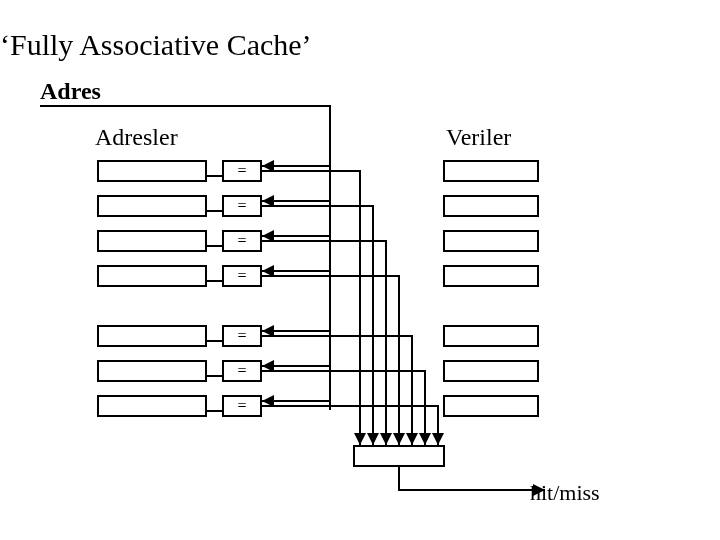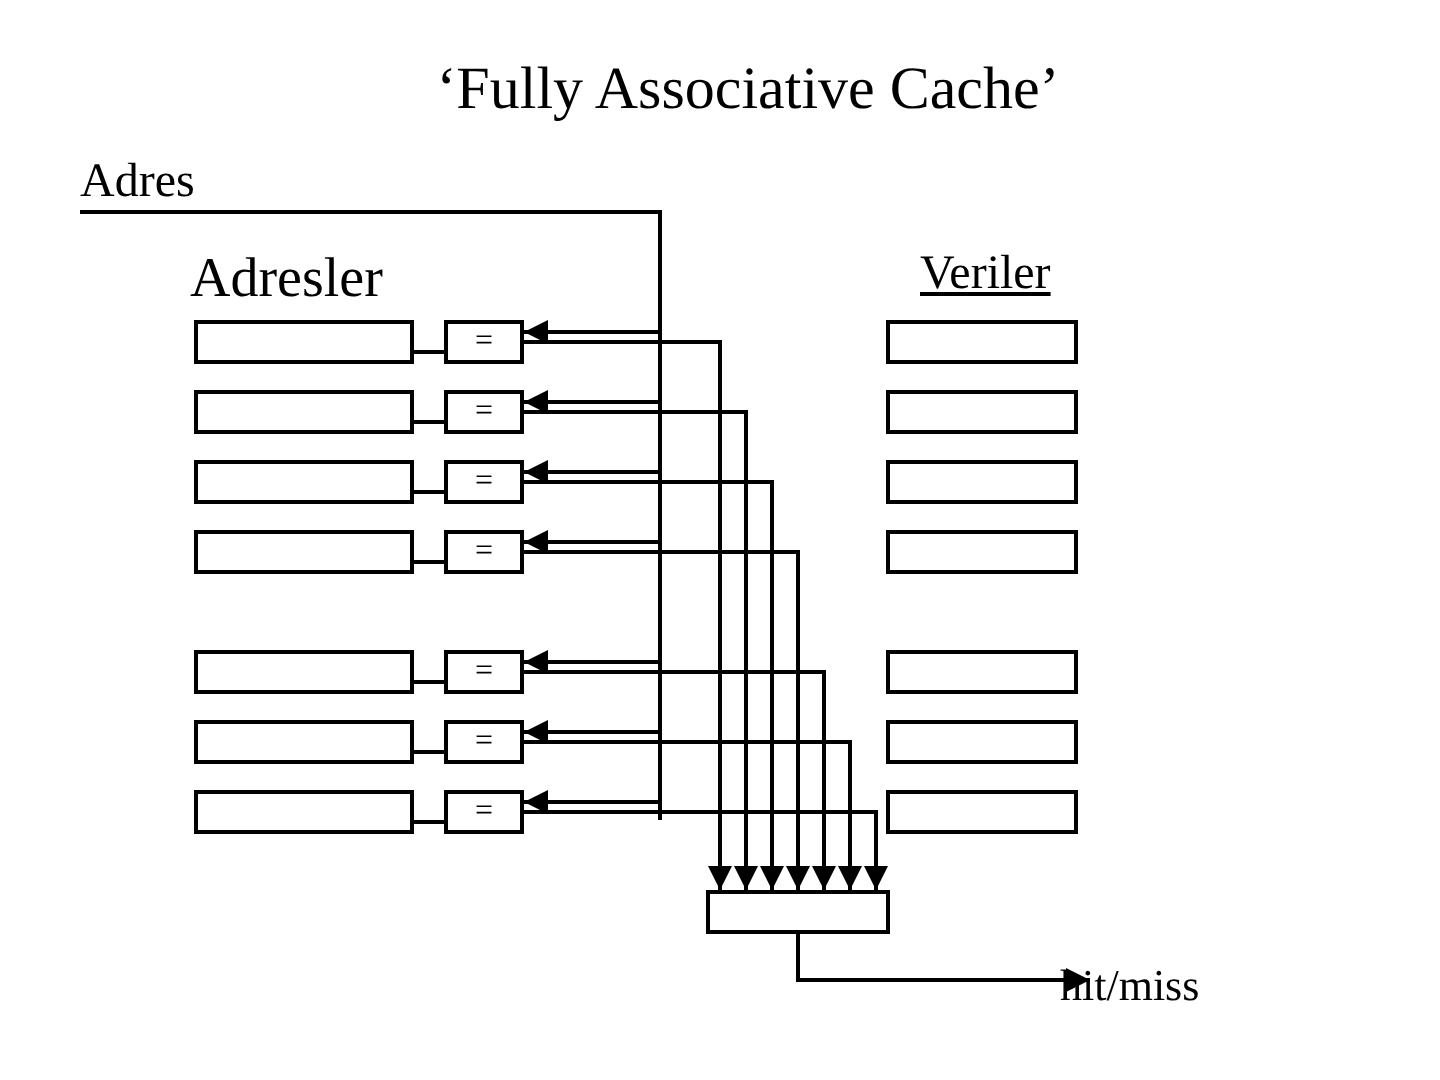--- a/index.html
+++ b/index.html
@@ -6,45 +6,43 @@
   body{
     width:720px;height:540px;
     background:#fff;
     font-family:"Times New Roman",serif;
     color:#000;
     position:relative;
   }
   .title{
     position:absolute;
     left:0;right:0;top:28px;
-    text-align:center;
     font-size:30px;
-    margin-left:28px;
   }
   .adres-label{
     position:absolute;
     left:40px;top:78px;
     font-size:24px;
+    font-weight:bold;
   }
   .adres-line{
     position:absolute;
     left:40px;top:105px;
     width:290px;height:0;
     border-top:2px solid #000;
   }
   .adresler-label{
     position:absolute;
     left:95px;top:124px;
-    font-size:28px;
+    font-size:24px;
   }
   .veriler-label{
     position:absolute;
-    left:460px;top:124px;
+    left:446px;top:124px;
     font-size:24px;
-    text-decoration:underline;
   }
   .box{
     position:absolute;
     background:#fff;
     border:2px solid #000;
     box-sizing:border-box;
   }
   .addr-box{left:97px;width:110px;height:22px;}
   .eq-box{left:222px;width:40px;height:22px;text-align:center;font-size:16px;line-height:18px;}
   .data-box{left:443px;width:96px;height:22px;}

